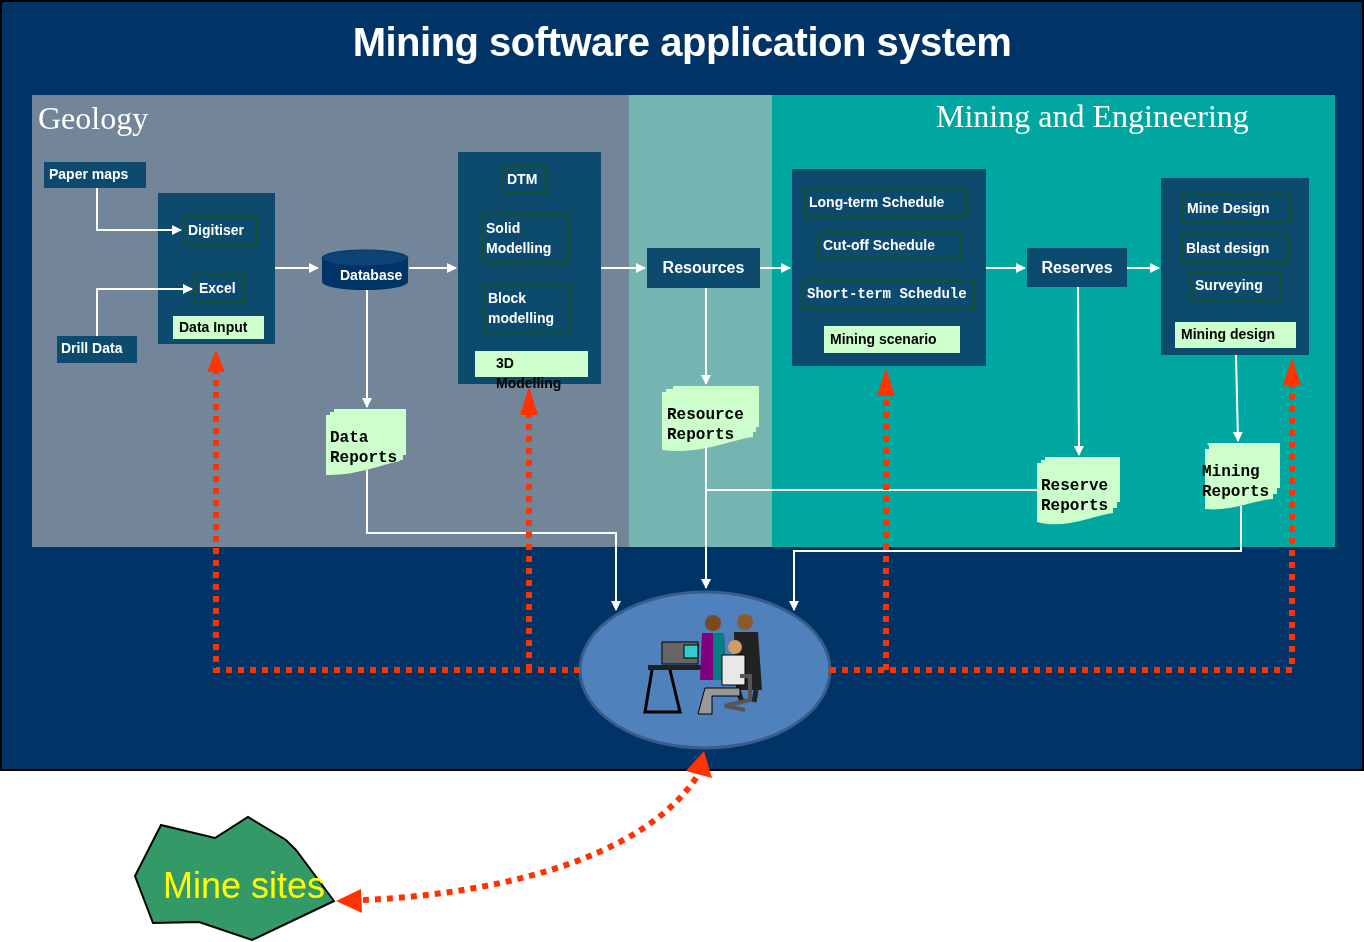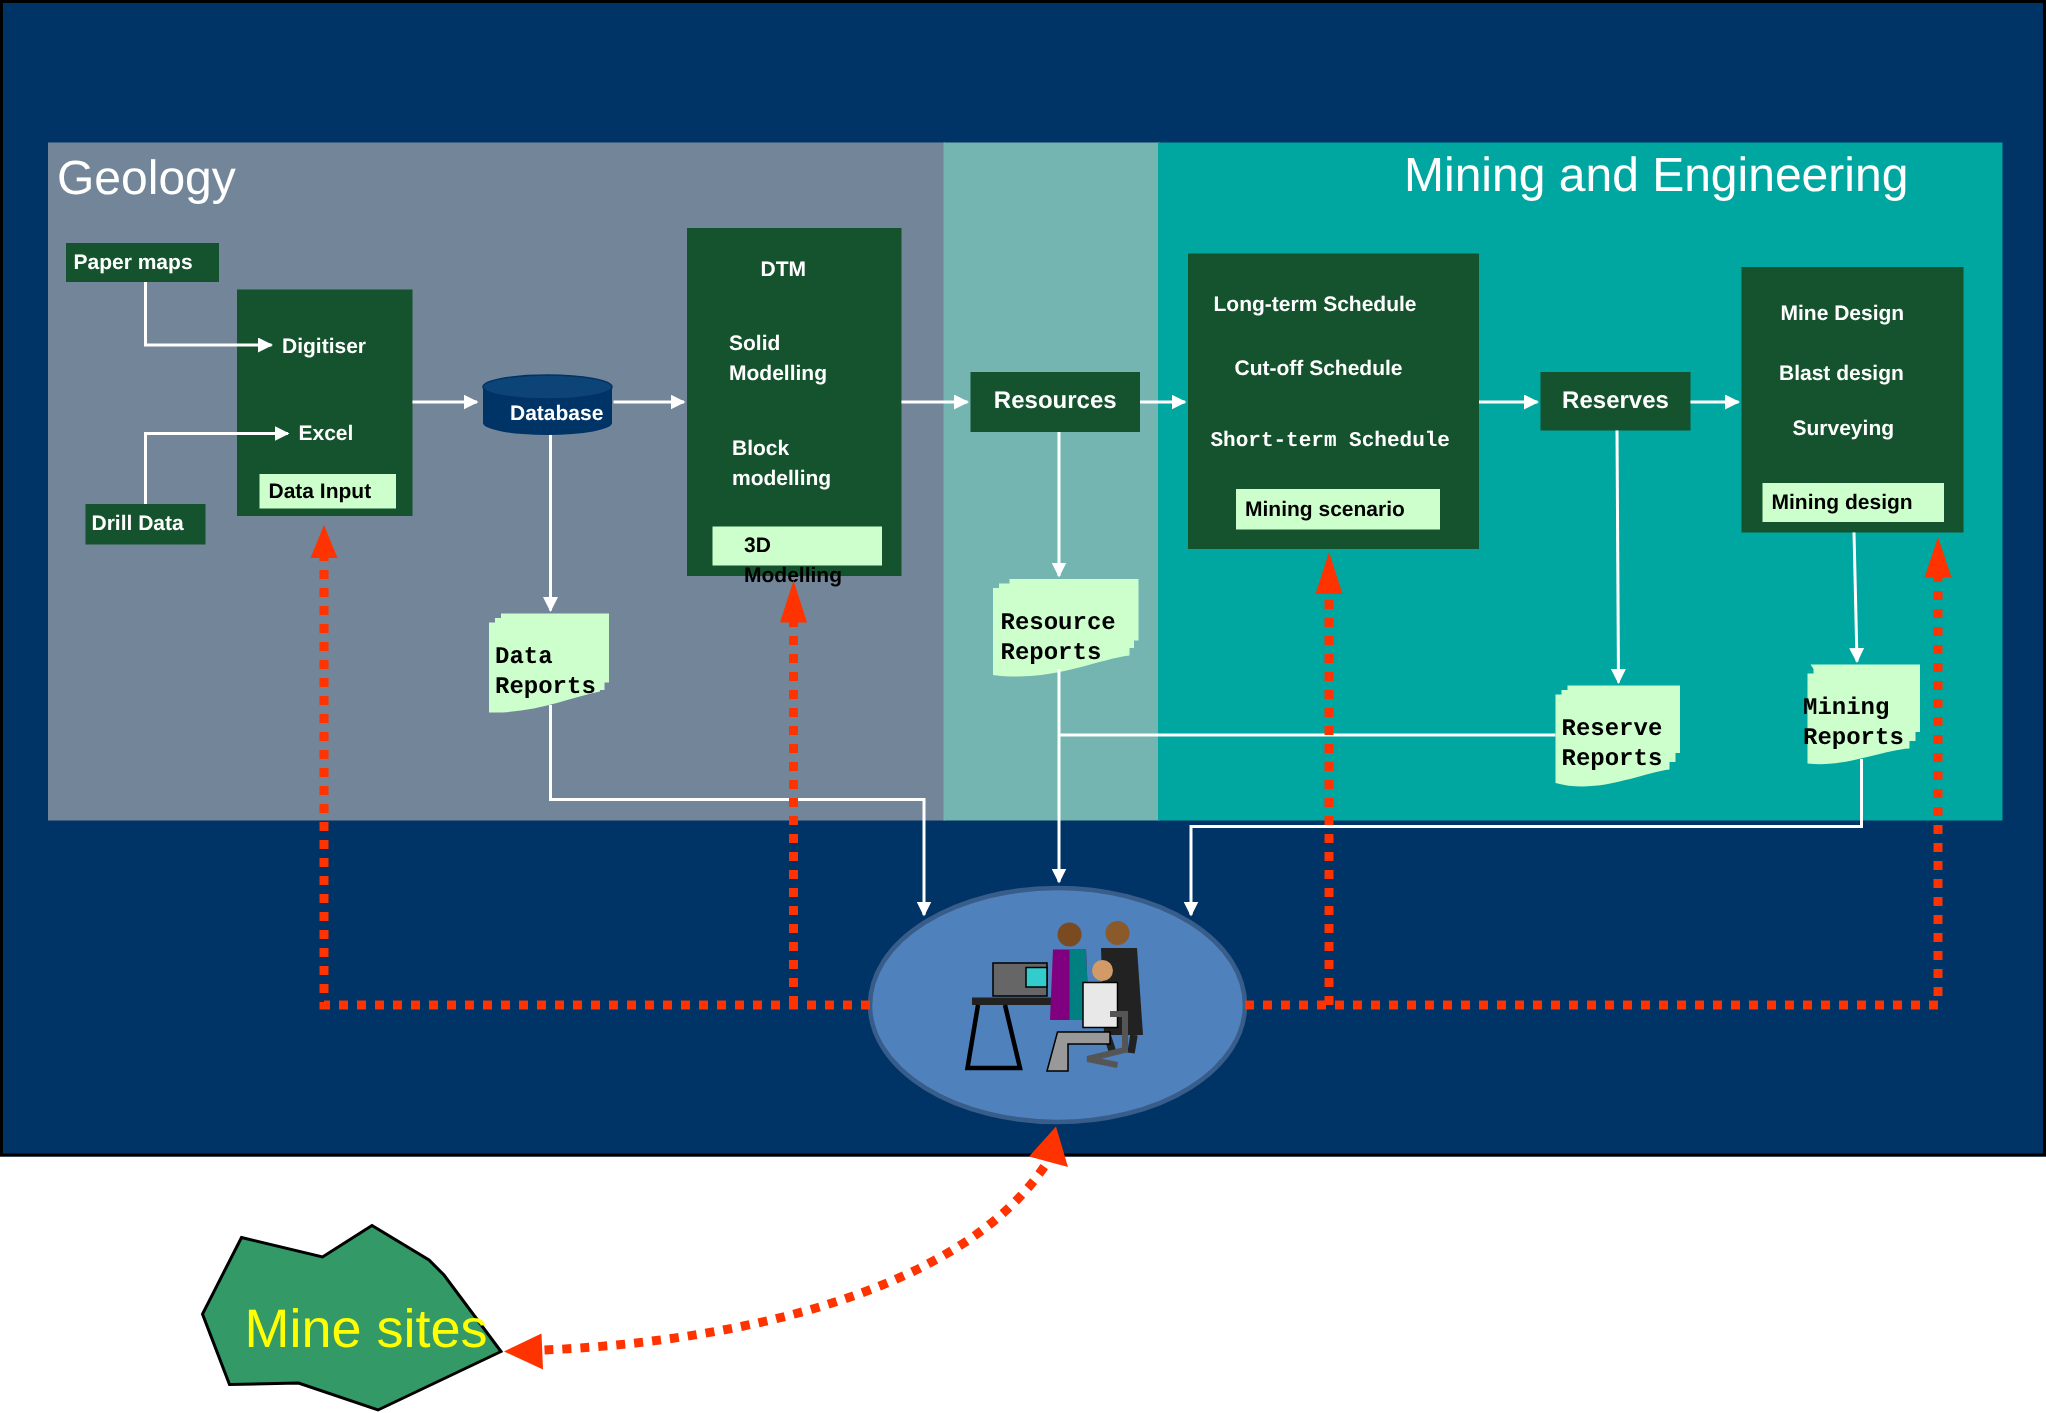--- a/index.html
+++ b/index.html
@@ -4,35 +4,36 @@
 <style>
   html, body { margin:0; padding:0; background:#ffffff; }
   body { width:1364px; height:942px; position:relative; overflow:hidden; font-family:"DejaVu Sans", sans-serif; }
   #stage { position:absolute; left:0; top:0; width:1364px; height:942px; }
   .abs { position:absolute; box-sizing:border-box; }
   .frame { left:0; top:0; width:1364px; height:771px; background:#003366; border:2px solid #000; }
   .title { left:0; top:20px; width:1364px; text-align:center; color:#fff; font-size:40px; font-weight:bold; font-family:"Liberation Sans", sans-serif; letter-spacing:-0.5px; }
   .zone-geo { left:32px; top:95px; width:598px; height:452px; background:#738599; }
   .zone-res { left:629px; top:95px; width:144px; height:452px; background:#74b5b2; }
   .zone-min { left:772px; top:95px; width:563px; height:452px; background:#00a6a0; }
-  .zone-label { color:#fff; font-size:32px; font-family:Liberation Sans, sans-serif; }
-  .navy { background:#14532d; }
+  .zone-label { color:#fff; font-size:32px; font-family:Liberation Serif, serif; }
+  .navy { background:#0c4a6e; }
   .box-white { border:2px solid #14532d; color:#fff; font-weight:bold; font-size:14px; font-family:"Liberation Sans", sans-serif; padding:2px 3px; line-height:20px; }
   .lbl { color:#fff; font-weight:bold; font-size:14px; font-family:"Liberation Sans", sans-serif; }
   .green { background:#ccffcc; color:#000; font-weight:bold; font-size:14px; font-family:"Liberation Sans", sans-serif; padding:2px 6px; line-height:20px; }
   .report-text { color:#000; font-weight:bold; font-size:16px; font-family:Liberation Mono, monospace; line-height:20px; }
   .mine-text { color:#ffff00; font-size:36px; font-family:"Liberation Sans", sans-serif; }
   svg.overlay { position:absolute; left:0; top:0; }
 </style>
 </head>
 <body>
 
 <div id="stage">
 
   <div class="abs frame"></div>
+  <div class="abs title">Mining software application system</div>
 
   <div class="abs zone-geo"></div>
   <div class="abs zone-res"></div>
   <div class="abs zone-min"></div>
 
   <div class="abs zone-label" style="left:38px;top:100px;">Geology</div>
   <div class="abs zone-label" style="left:936px;top:98px;">Mining and Engineering</div>
 
   <div class="abs navy lbl" style="left:44px;top:162px;width:102px;height:26px;padding:4px 5px;">Paper maps</div>
   <div class="abs navy lbl" style="left:57px;top:336px;width:80px;height:27px;padding:4px 4px;">Drill Data</div>

